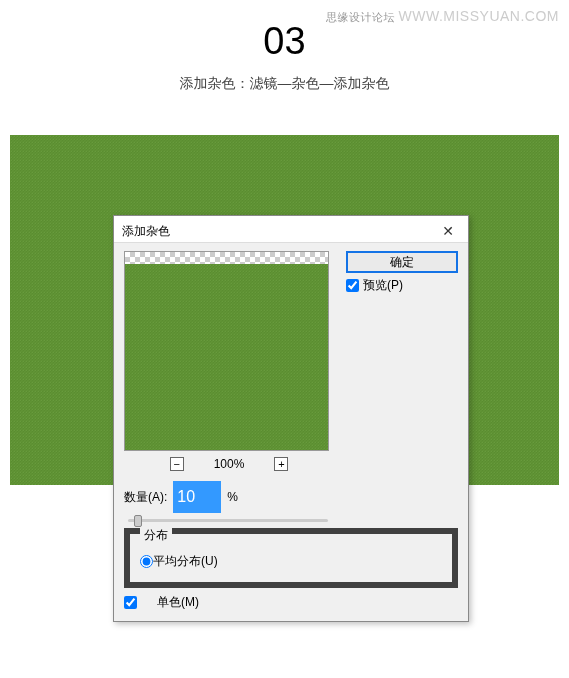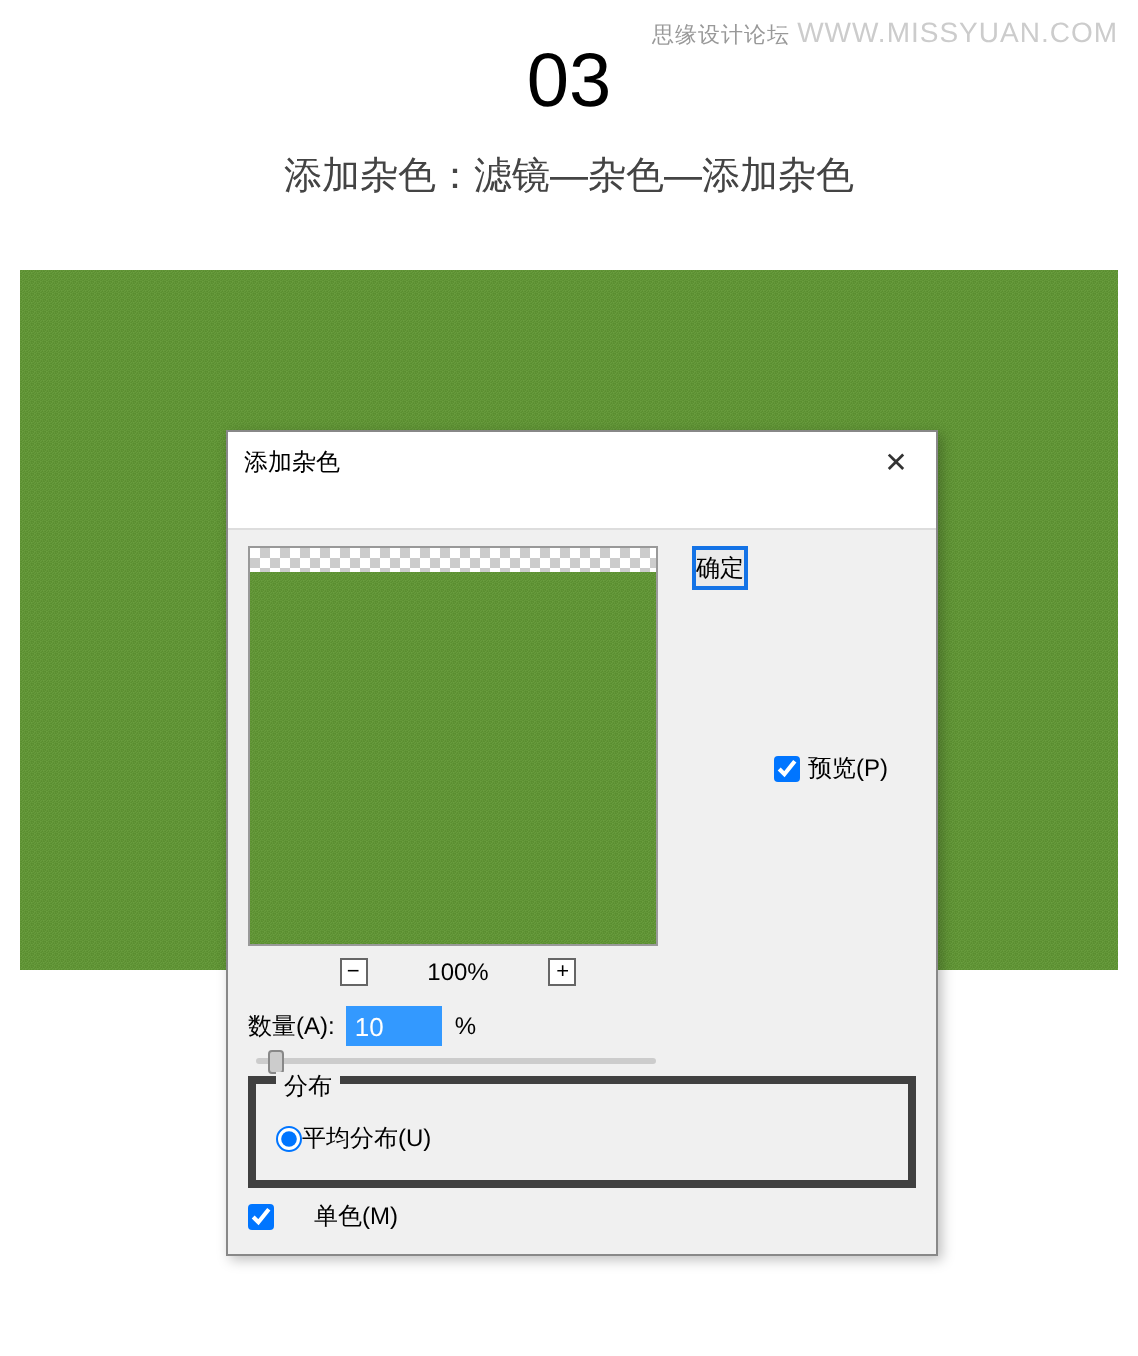--- a/index.html
+++ b/index.html
@@ -32,21 +32,21 @@
       font-size: 38px;
       font-weight: normal;
       color: #000000;
     }
     .step-title {
       position: absolute;
       top: 75px;
       left: 0;
       right: 0;
       text-align: center;
-      font-size: 19px;
+      font-size: 14px;
       color: #444;
     }
     .grass-bg {
       position: absolute;
       top: 135px;
       left: 10px;
       width: 549px;
       height: 350px;
       background: #588b2e;
       background-image:
@@ -61,21 +61,21 @@
       width: 356px;
       background: #f0f0f0;
       border: 1px solid #888;
       box-shadow: 2px 2px 6px rgba(0,0,0,0.25);
     }
     .titlebar {
       display: flex;
       align-items: center;
       justify-content: space-between;
       background: #fff;
-      padding: 4px 0 22px 8px;
+      padding: 4px 0 0 8px;
       border-bottom: 1px solid #ddd;
       font-size: 12px;
     }
     .close-btn {
       width: 40px;
       height: 22px;
       display: flex;
       align-items: center;
       justify-content: center;
       font-size: 14px;
@@ -126,22 +126,22 @@
     .zoom-btn {
       width: 14px; height: 14px;
       border: 1px solid #666;
       display: flex; align-items: center; justify-content: center;
       font-size: 11px;
       line-height: 1;
       background: #fff;
     }
     .btn-col {
       display: flex;
-      flex-direction: row;
-      gap: 13px;
+      flex-direction: column;
+      gap: 2px;
       width: 112px;
     }
     .ps-btn {
       height: 22px;
       background: #eaeaea;
       border: 1px solid #999;
       font-size: 12px;
       display: flex;
       align-items: center;
       justify-content: center;
@@ -155,47 +155,47 @@
     }
     .checkbox-row input { margin: 0; }
     .amount-row {
       display: flex;
       align-items: center;
       gap: 6px;
       margin-top: 10px;
     }
     .amount-input {
       width: 48px;
-      height: 20px;
+      height: 32px;
       border: 1px solid #3399ff;
       background: #3399ff;
       color: #fff;
       text-align: left;
       padding: 0 3px;
-      font-size: 13px;
+      font-size: 16px;
     }
     .slider-track {
       width: 200px;
       height: 3px;
       background: #ccc;
       border-radius: 2px;
       position: relative;
       margin: 6px 0 6px 4px;
     }
     .slider-thumb {
       position: absolute;
       top: -4px;
       left: 6px;
       width: 8px; height: 12px;
       background: #ccc;
       border: 1px solid #888;
       border-radius: 2px;
     }
     .fieldset {
-      border: 4px solid #404040;
+      border: 6px solid #404040;
       padding: 8px 10px;
       margin-top: 6px;
       position: relative;
     }
     .fieldset-legend {
       position: relative;
       top: -15px;
       background: #f0f0f0;
       padding: 0 4px;
       font-size: 12px;

